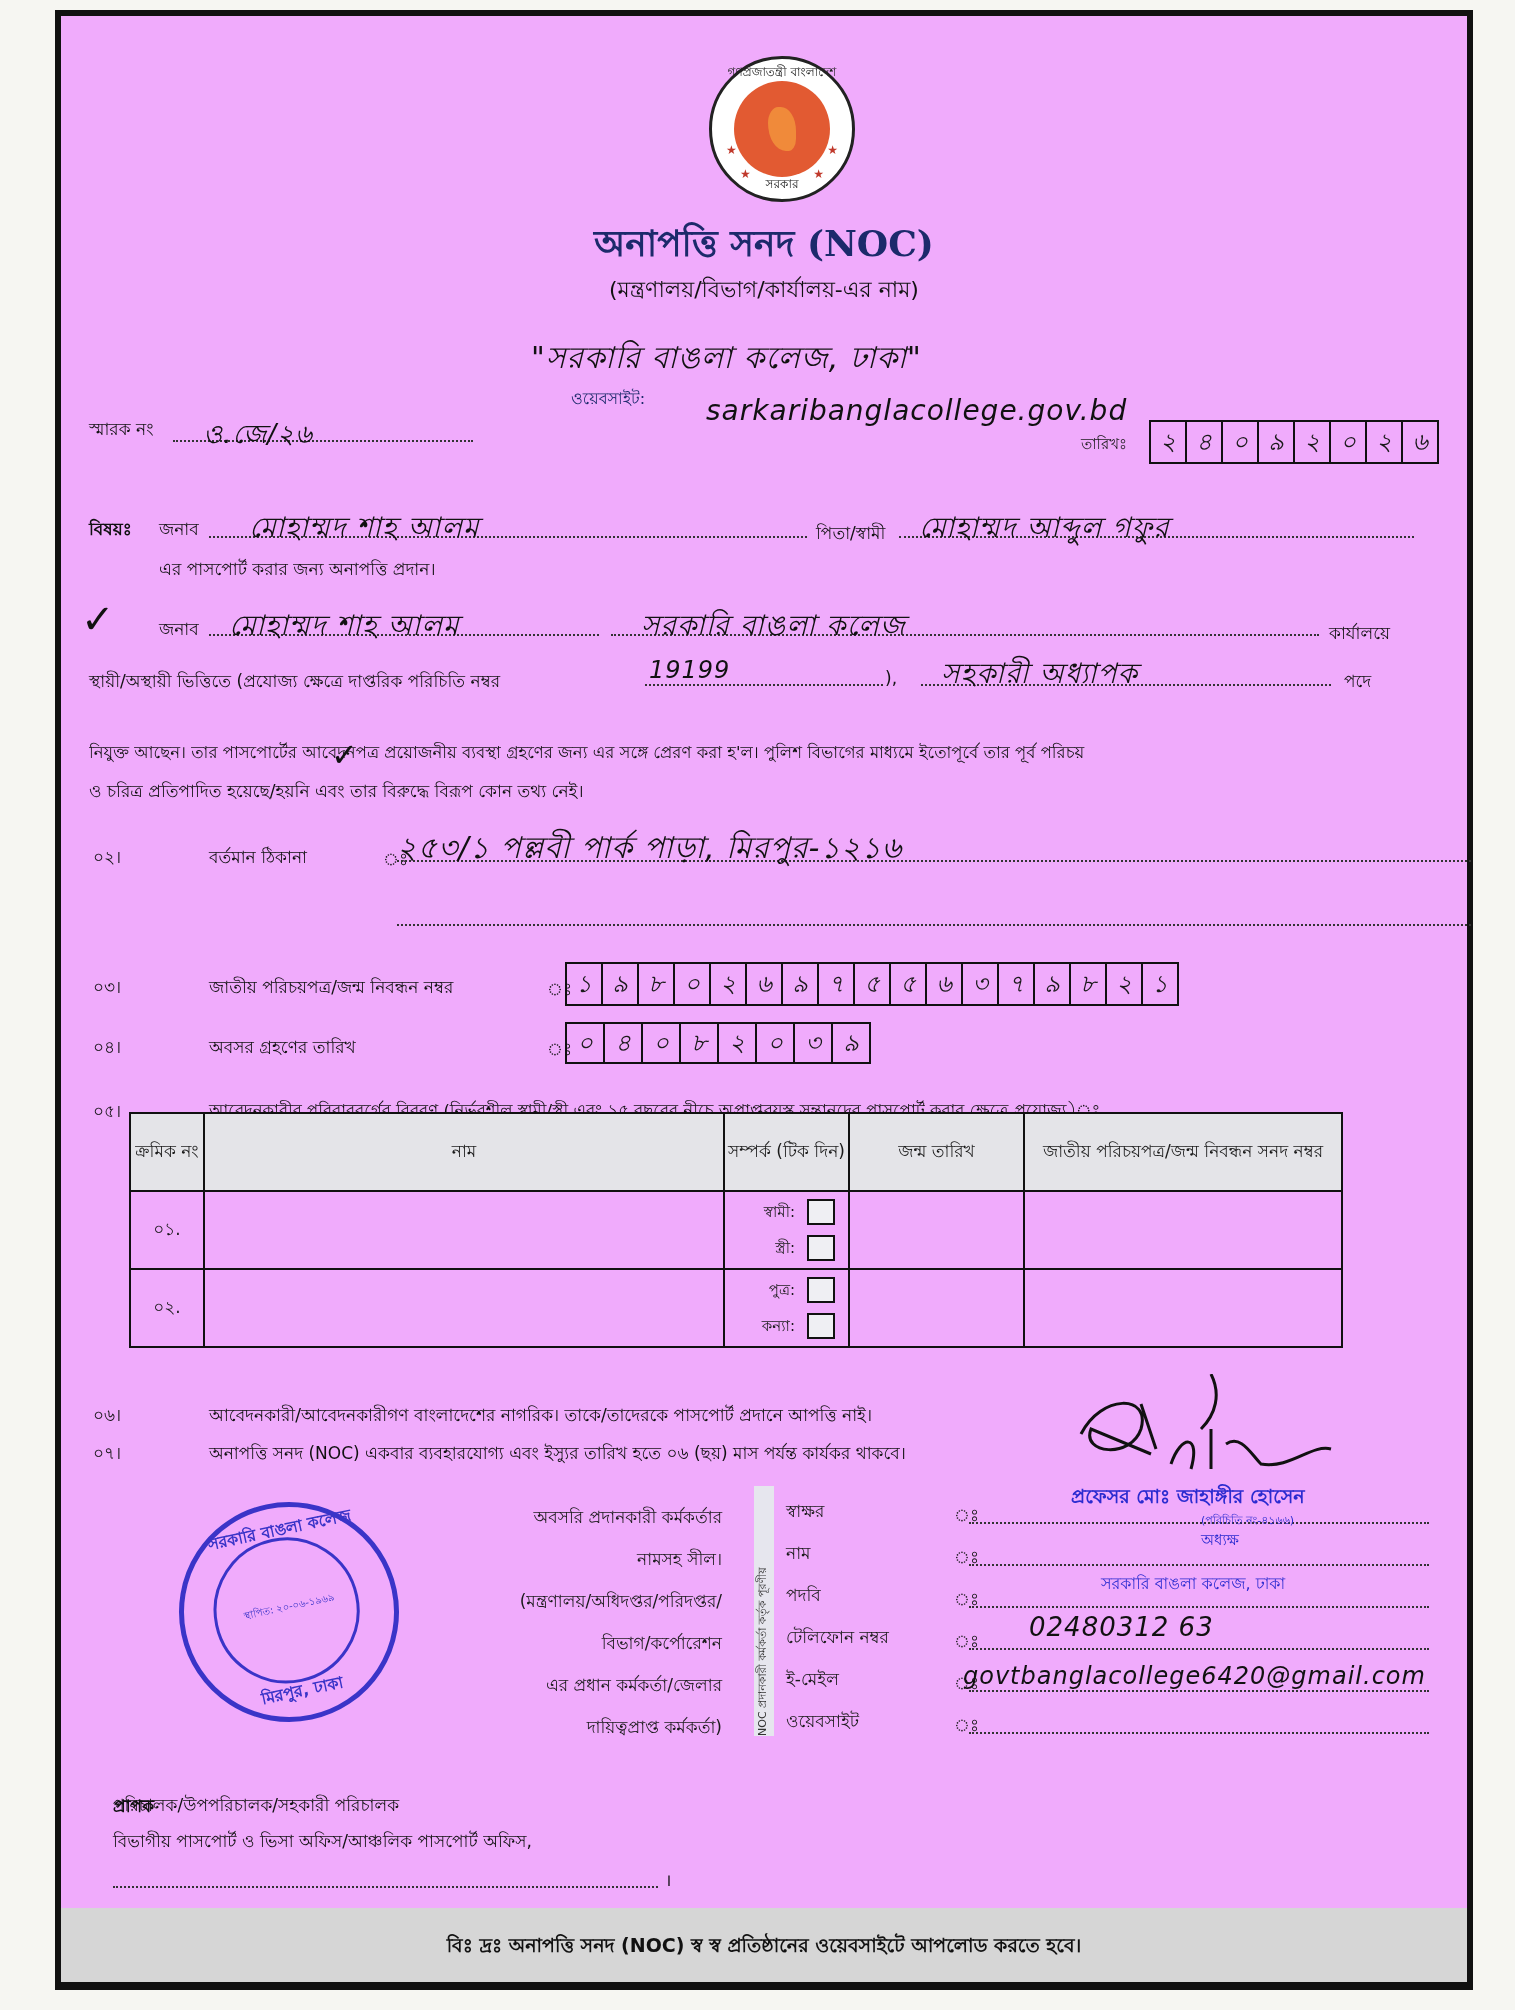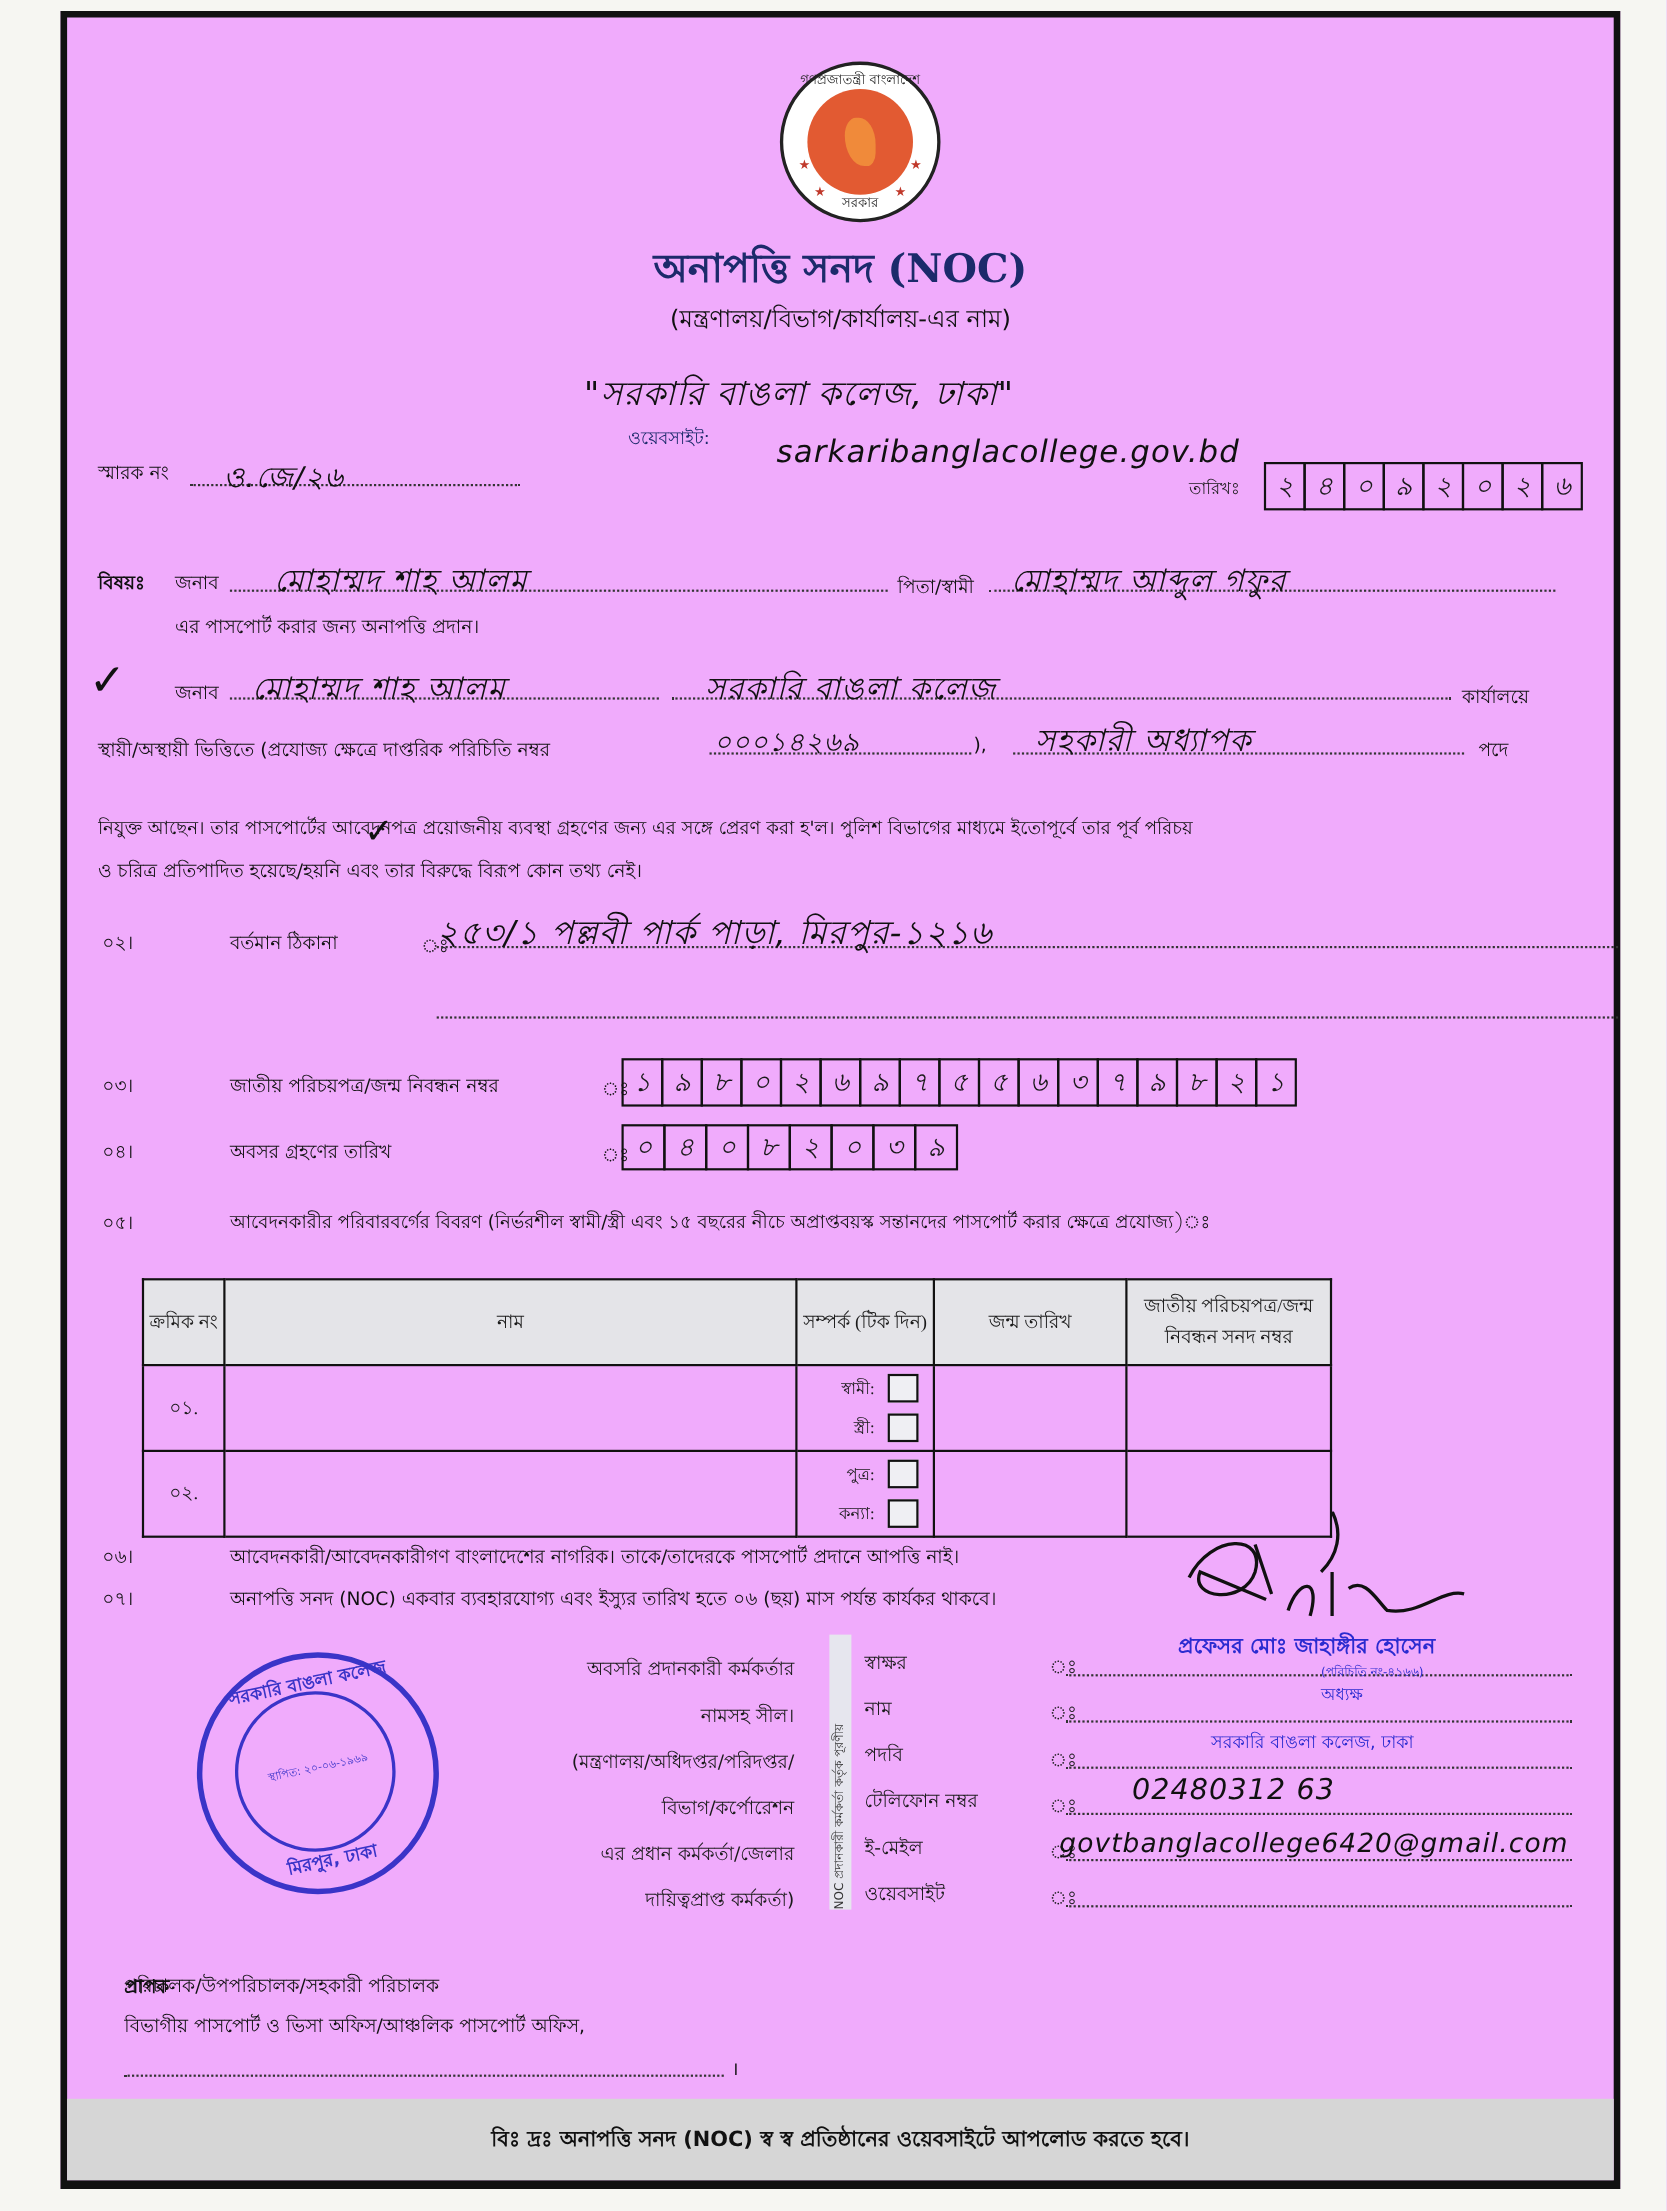--- a/index.html
+++ b/index.html
@@ -61,23 +61,22 @@
   .field-line {
     position: absolute; border-bottom: 2px dotted #333;
   }
   .digit-box {
     display: inline-block; width: 34px; height: 40px; border: 2px solid #111;
     margin-right: -2px; text-align: center; line-height: 40px;
     font-size: 24px; font-style: italic; vertical-align: middle;
   }
   .digit-box.sm { width: 36px; height: 38px; line-height: 38px; }
   table.family {
-    position: absolute; left: 68px; top: 1146px; width: 1082px;
+    position: absolute; left: 68px; top: 1096px; width: 1214px;
     border-collapse: collapse;
-    font-family: Liberation Serif, serif;
   }
   table.family th, table.family td {
     border: 2px solid #111; font-size: 17px; font-weight: normal;
     text-align: center; vertical-align: middle;
   }
   table.family th { background: #e4e4e8; height: 74px; }
   table.family td { height: 74px; }
   .rel-line { display: flex; align-items: center; justify-content: flex-end; gap: 12px; padding-right: 12px; height: 36px; font-size: 15px; }
   .checkbox { width: 24px; height: 22px; border: 2px solid #111; background: #efeff3; display: inline-block; }
   .seal {
@@ -160,21 +159,21 @@
   <div class="abs field-line" style="left:148px;top:588px;width:390px;height:30px;">
     <span class="hand" style="font-size:28px;padding-left:20px;">মোহাম্মদ শাহ আলম</span>
   </div>
   <div class="abs field-line" style="left:550px;top:588px;width:708px;height:30px;">
     <span class="hand" style="font-size:28px;padding-left:30px;">সরকারি বাঙলা কলেজ</span>
   </div>
   <div class="abs label" style="left:1268px;top:604px;">কার্যালয়ে</div>
 
   <div class="abs label" style="left:28px;top:652px;">স্থায়ী/অস্থায়ী ভিত্তিতে (প্রযোজ্য ক্ষেত্রে দাপ্তরিক পরিচিতি নম্বর</div>
   <div class="abs field-line" style="left:584px;top:640px;width:238px;height:28px;">
-    <span class="hand" style="font-size:24px;padding-left:4px;">০০০১৪২৬৯</span>
+    <span class="hand" style="font-size:24px;padding-left:4px;">19199</span>
   </div>
   <div class="abs label" style="left:824px;top:652px;">),</div>
   <div class="abs field-line" style="left:860px;top:636px;width:410px;height:32px;">
     <span class="hand" style="font-size:28px;padding-left:20px;">সহকারী অধ্যাপক</span>
   </div>
   <div class="abs label" style="left:1283px;top:652px;">পদে</div>
 
   <div class="abs label" style="left:28px;top:724px;width:1350px;white-space:nowrap;overflow:hidden;font-size:16.5px;">নিযুক্ত আছেন। তার পাসপোর্টের আবেদনপত্র প্রয়োজনীয় ব্যবস্থা গ্রহণের জন্য এর সঙ্গে প্রেরণ করা হ'ল। পুলিশ বিভাগের মাধ্যমে ইতোপূর্বে তার পূর্ব পরিচয়</div>
   <span class="checkmark" style="left:270px;top:720px;font-size:32px;">✓</span>
   <div class="abs label" style="left:28px;top:762px;">ও চরিত্র প্রতিপাদিত হয়েছে/হয়নি এবং তার বিরুদ্ধে বিরূপ কোন তথ্য নেই।</div>

